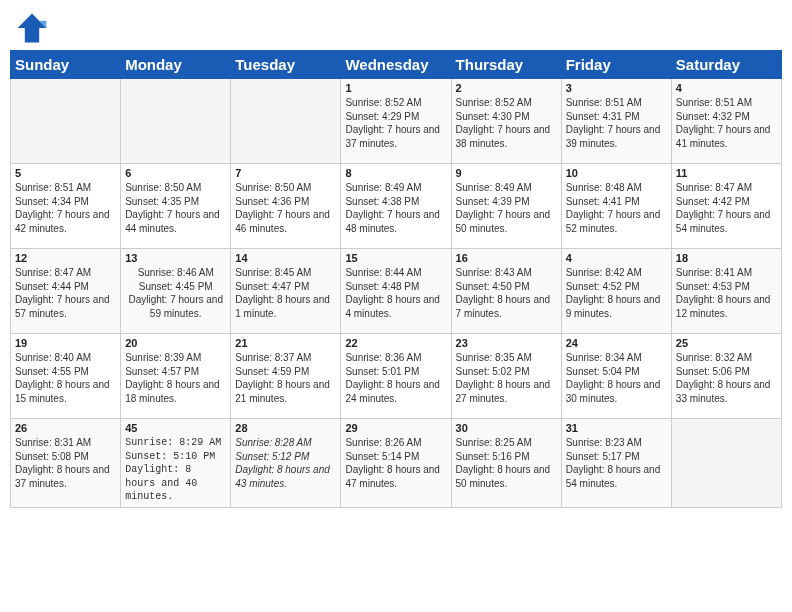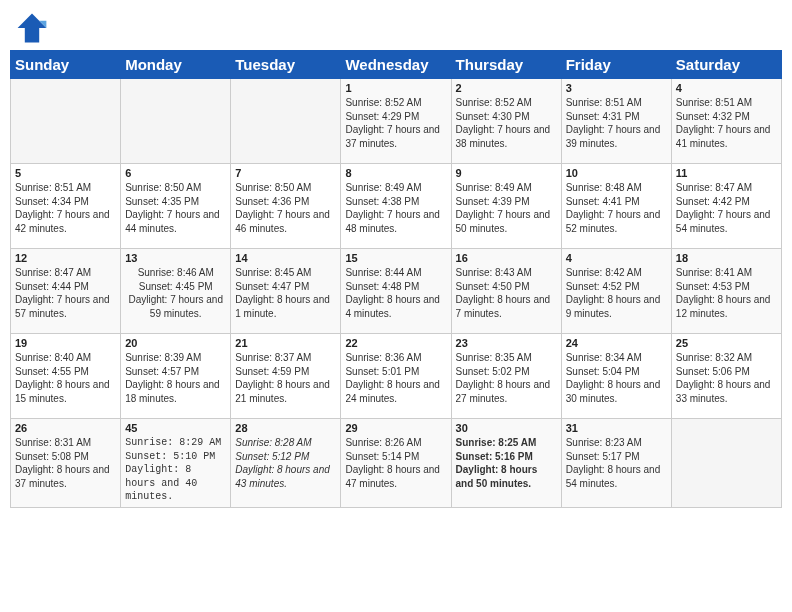--- a/index.html
+++ b/index.html
@@ -305,21 +305,21 @@
 Daylight: 8 hours and 43 minutes.</div>
         </td>
         <td>
           <span class="day-number">29</span>
           <div class="day-info" style="white-space: pre-line;">Sunrise: 8:26 AM
 Sunset: 5:14 PM
 Daylight: 8 hours and 47 minutes.</div>
         </td>
         <td>
           <span class="day-number">30</span>
-          <div class="day-info" style="white-space: pre-line; font-weight: bold;">Sunrise: 8:25 AM
+          <div class="day-info" style="white-space: pre-line;">Sunrise: 8:25 AM
 Sunset: 5:16 PM
 Daylight: 8 hours and 50 minutes.</div>
         </td>
         <td>
           <span class="day-number">31</span>
           <div class="day-info" style="white-space: pre-line;">Sunrise: 8:23 AM
 Sunset: 5:17 PM
 Daylight: 8 hours and 54 minutes.</div>
         </td>
         <td class="empty-cell"></td>

